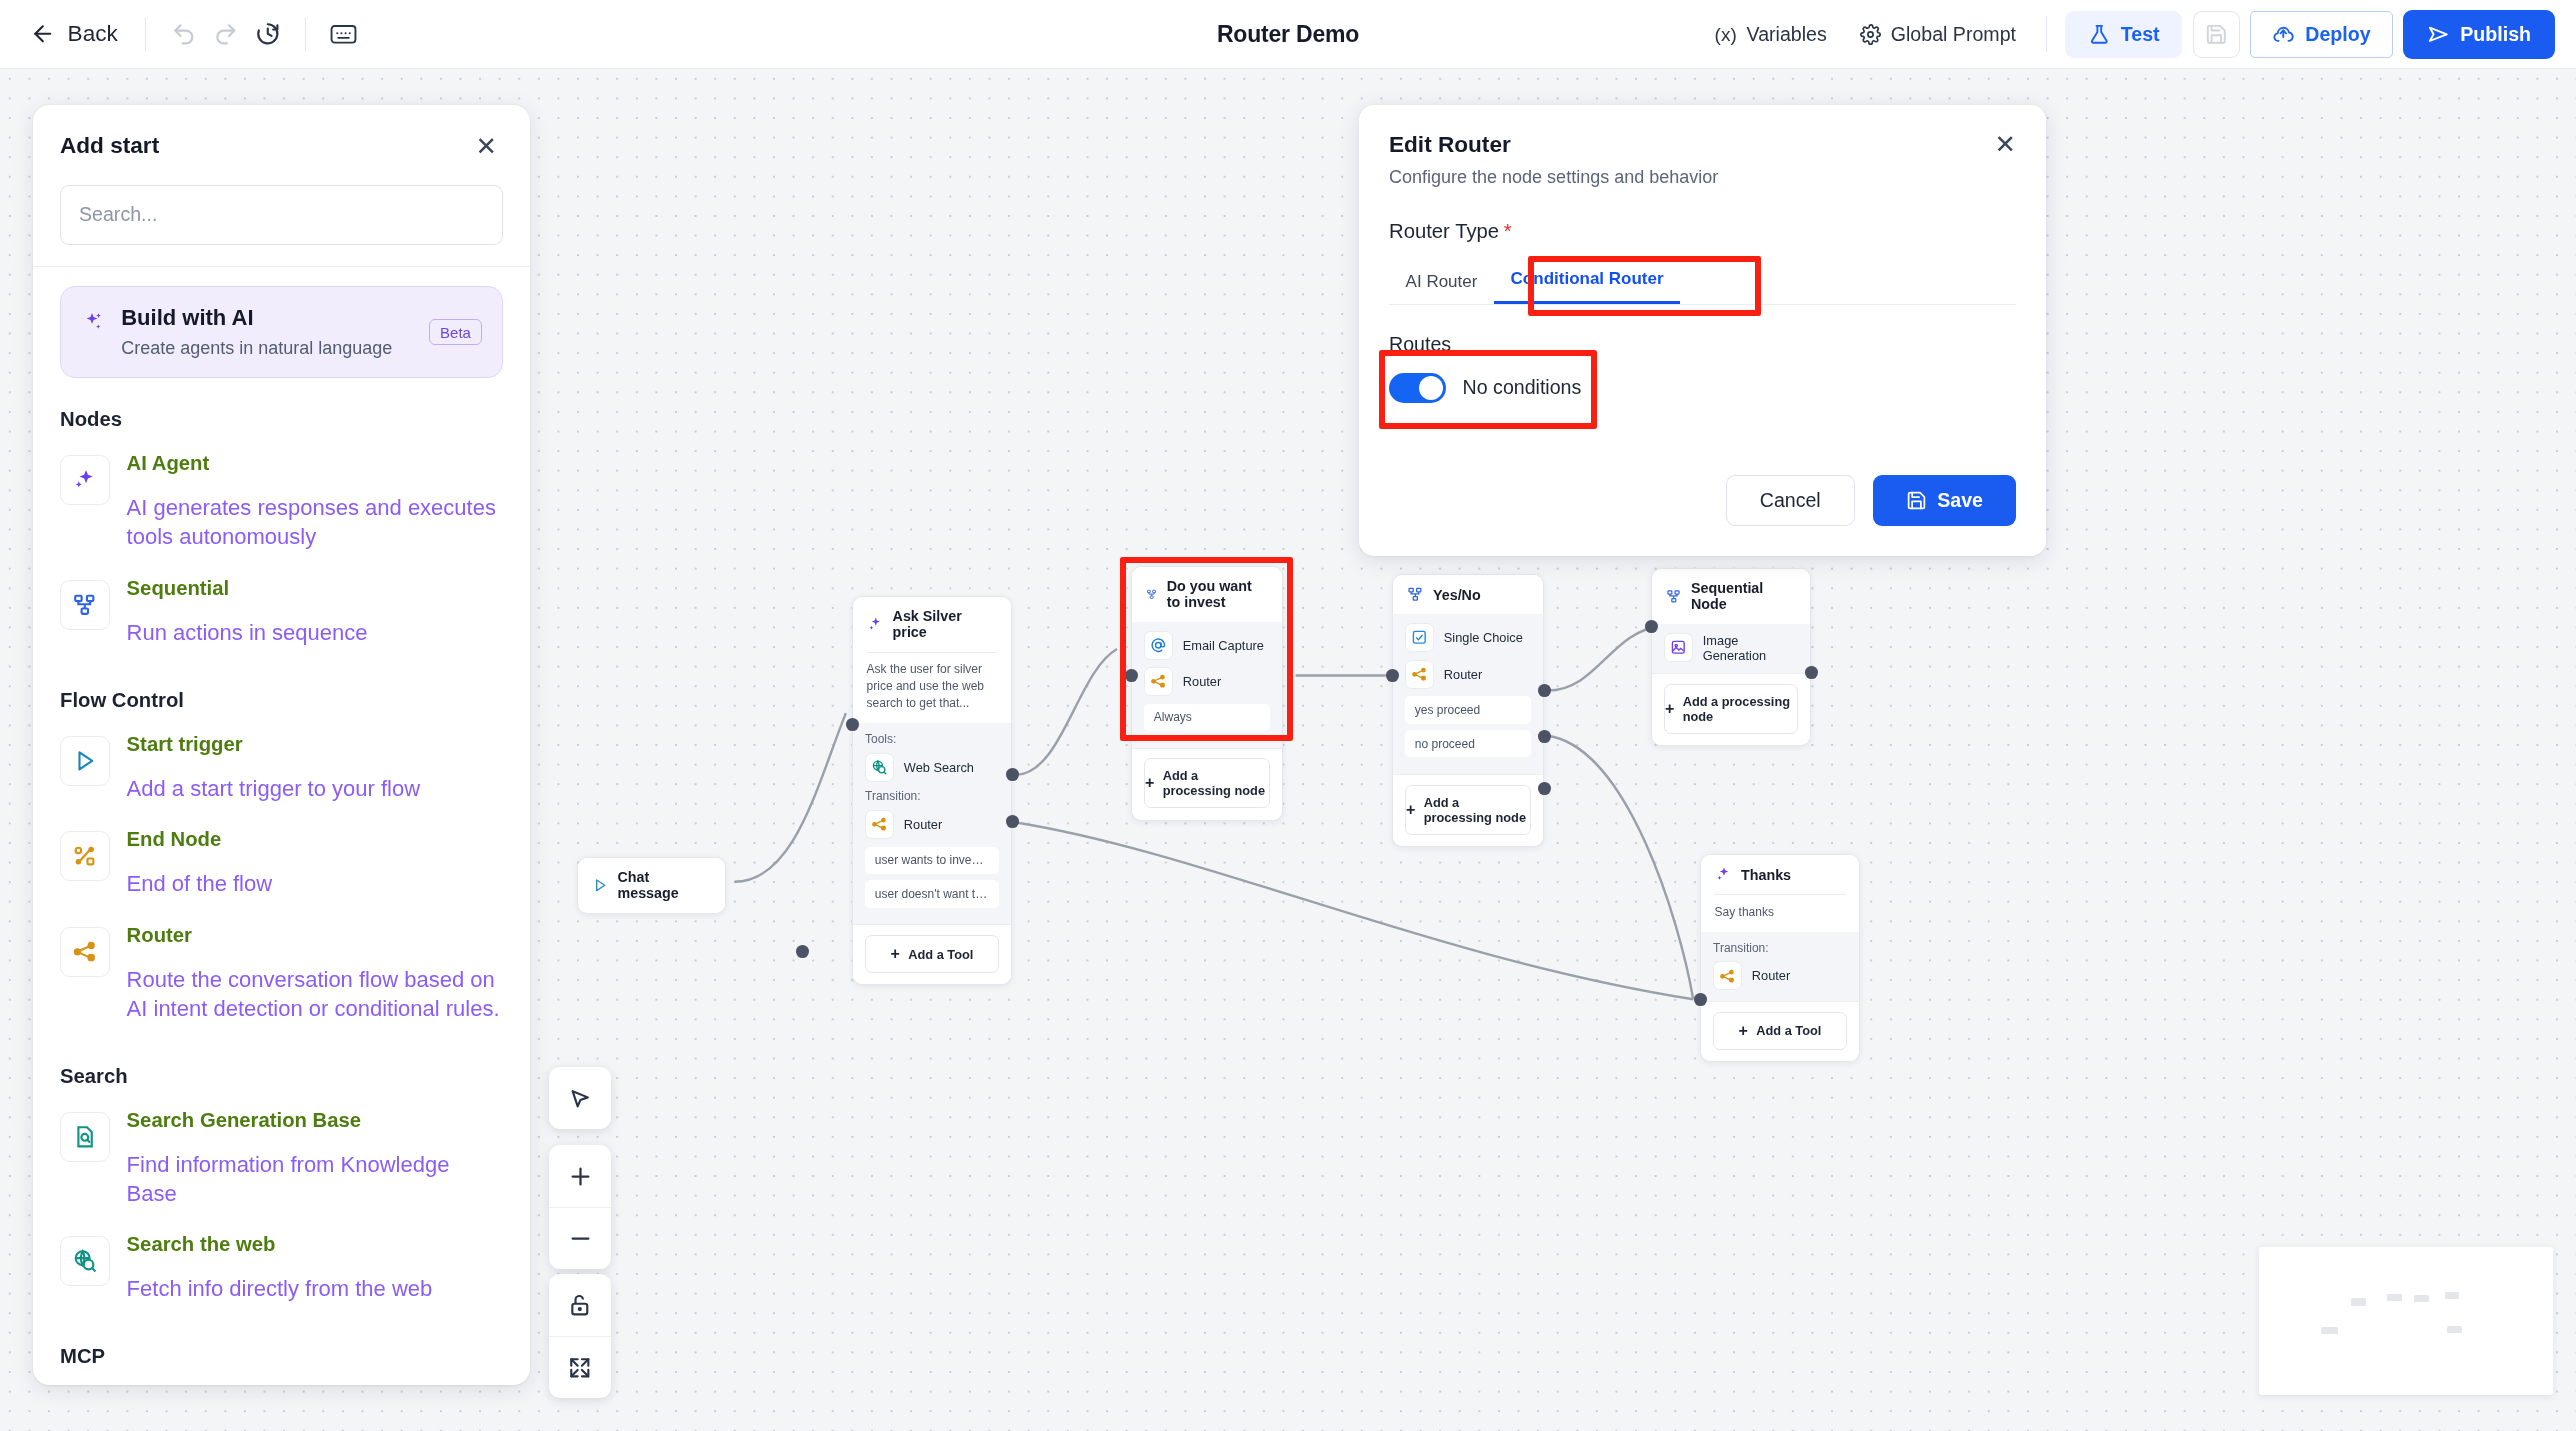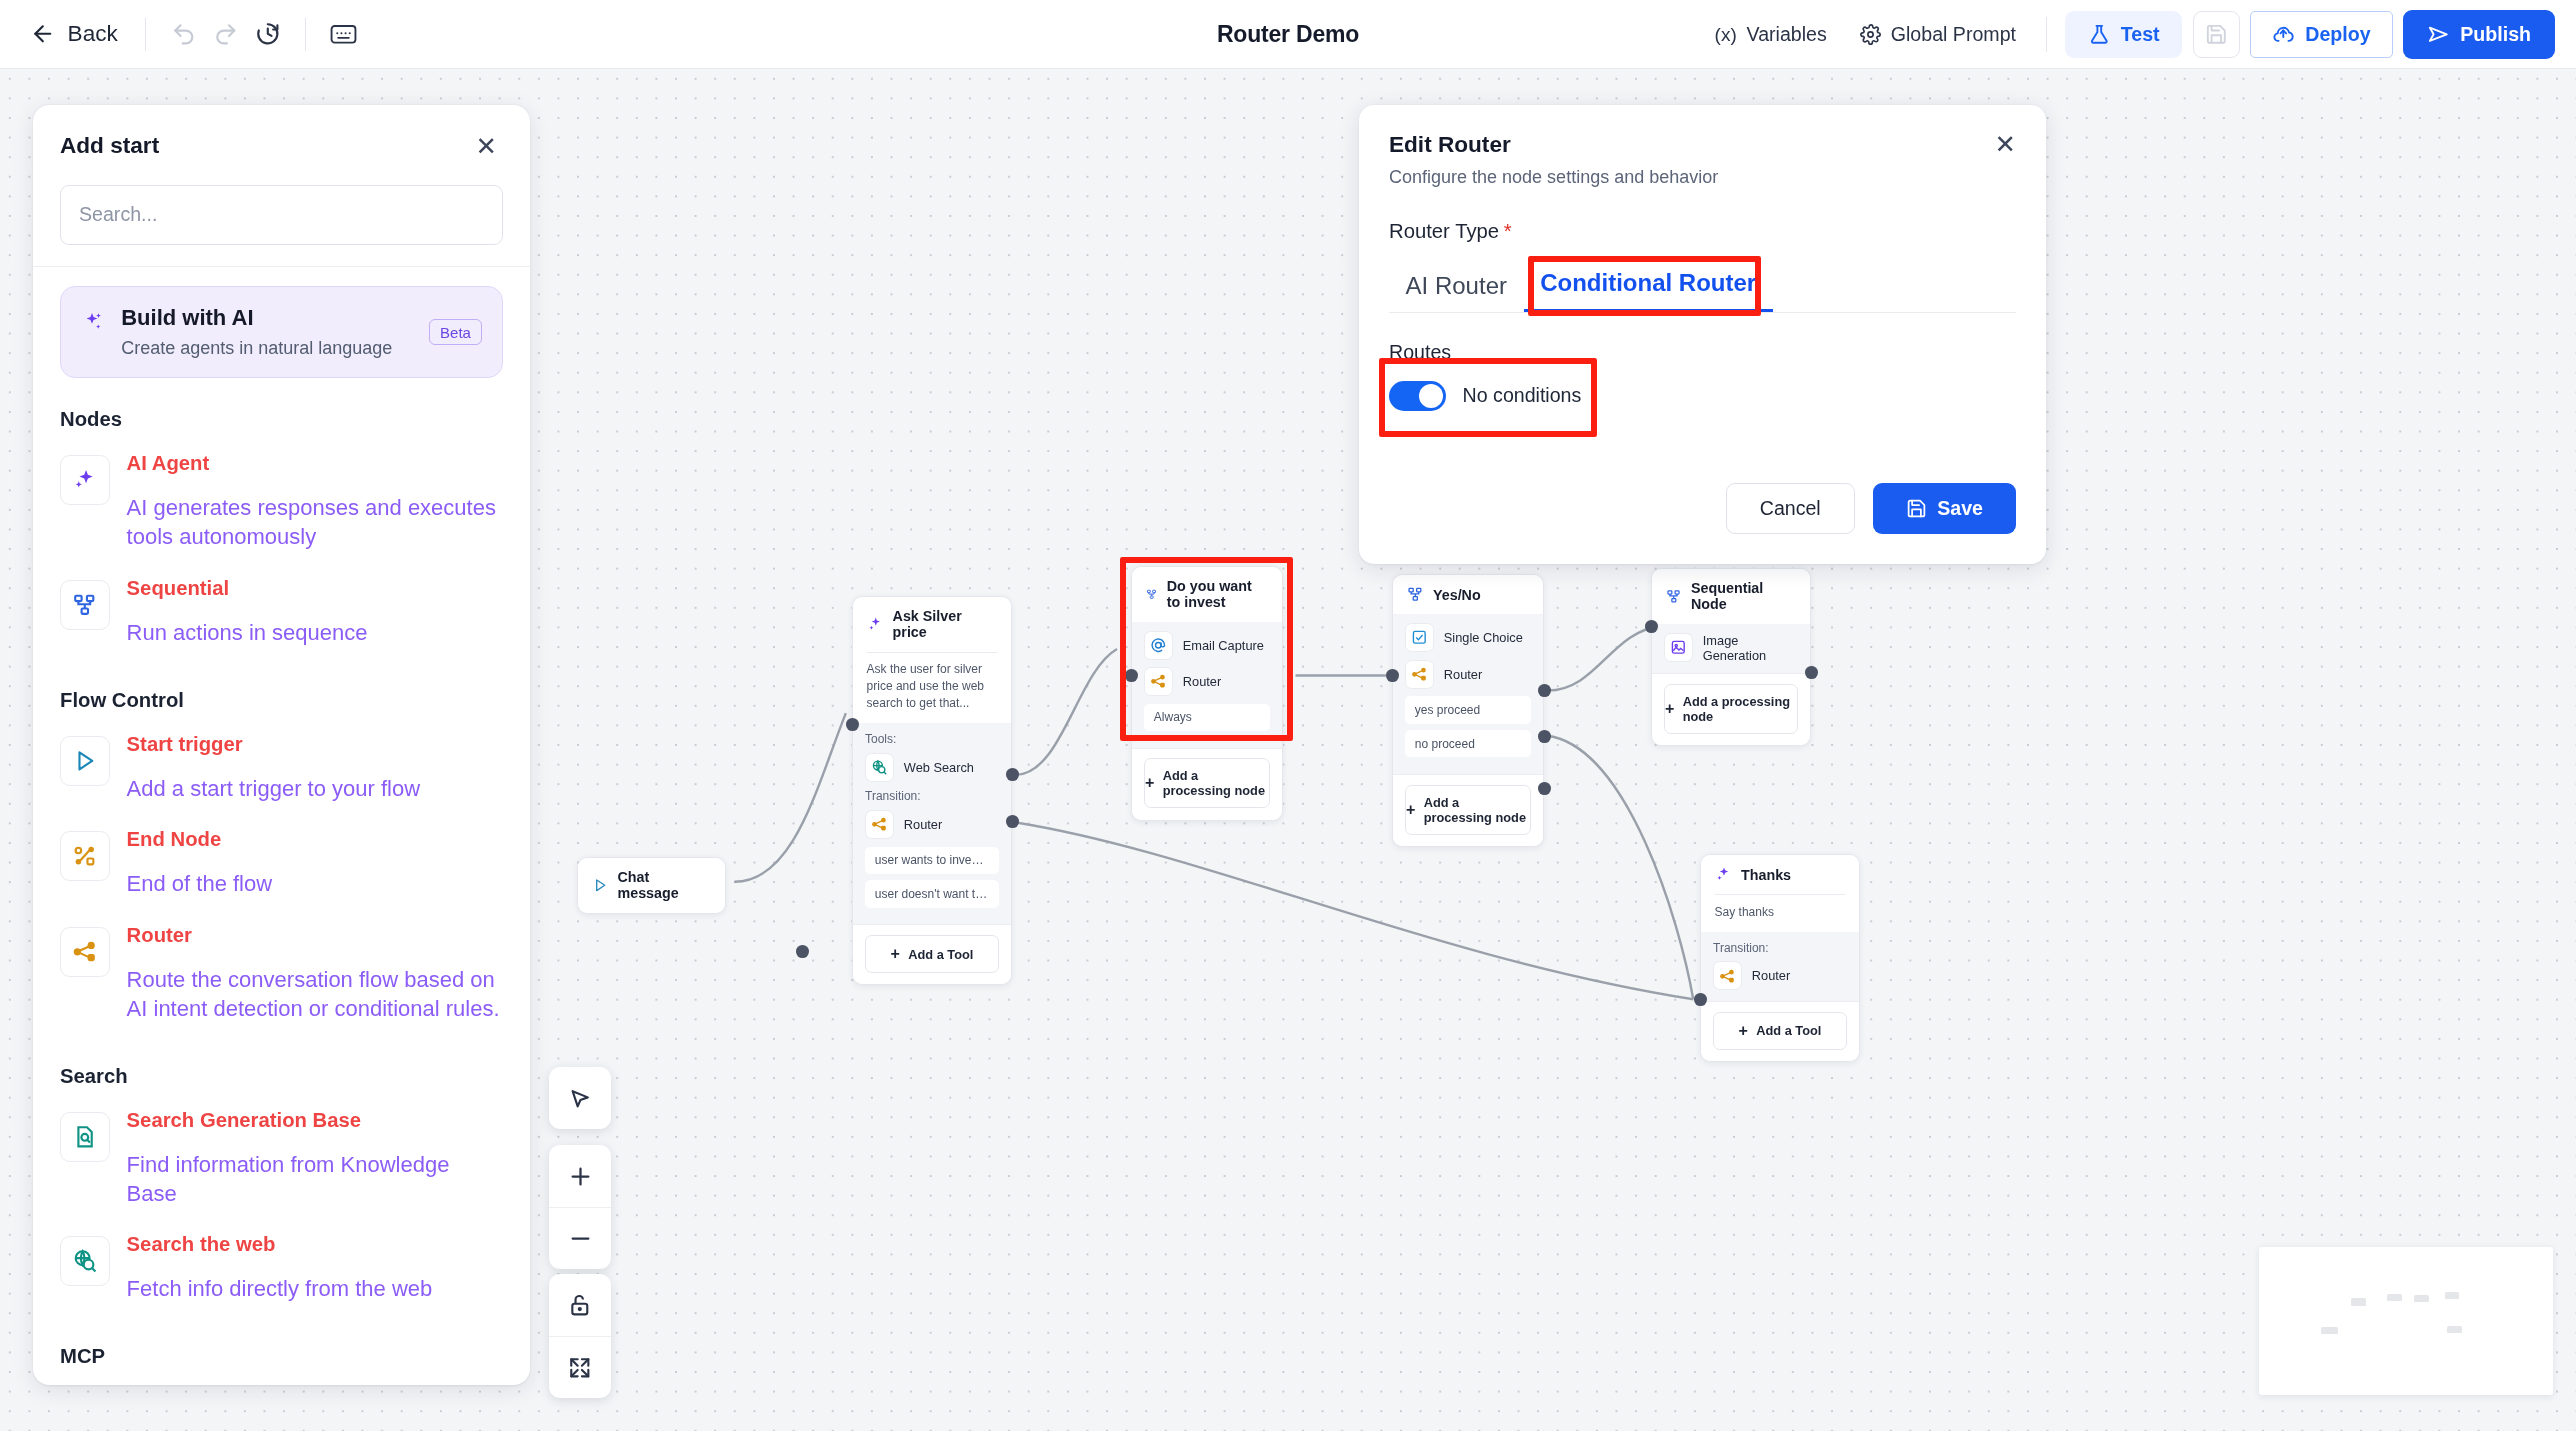--- a/index.html
+++ b/index.html
@@ -110,21 +110,21 @@
   }
 
   .sec-title { font-size: 20.3px; font-weight: 700; color: #1b2231; margin: 30px 0 7.5px 0; }
   .node-item { display: flex; align-items: flex-start; gap: 16.6px; padding: 12px 0; cursor: pointer; }
   .node-ico {
     flex: none; width: 50px; height: 50px; border-radius: 9.8px;
     border: 0.8px solid #e9ebf0; background: #fff;
     display: flex; align-items: center; justify-content: center; margin-top: 4.5px;
   }
   .node-txt { padding-top: 1.5px; }
-  .node-name { font-size: 20.3px; font-weight: 700; color: #ef4444; }
+  .node-name { font-size: 20.3px; font-weight: 700; color: #4d7c0f; }
   .node-desc { font-size: 22px; color: #8b5cf6; margin-top: 18px; line-height: 1.32; max-width: 399px; }
 
   
   .fnode {
     position: absolute; background: #fff; border: 0.8px solid #e4e6ec;
     border-radius: 10.5px; box-shadow: 0 1.5px 6.8px rgba(25,35,60,.07);
     overflow: hidden; z-index: 12;
   }
   .fn-head {
     display: flex; align-items: center; gap: 9.8px;
@@ -188,21 +188,21 @@
     z-index: 32; padding: 27px 30px 30px 30px;
   }
   .ep-titlerow { display: flex; align-items: flex-start; justify-content: space-between; }
   .ep-title { font-size: 22.6px; font-weight: 700; color: #141a29; }
   .ep-close { font-size: 25.6px; color: #3c4559; cursor: pointer; line-height: 1; }
   .ep-sub { font-size: 18px; color: #5b6478; margin-top: 9px; }
   .ep-fieldlabel { font-size: 20.3px; color: #1d2434; margin-top: 32px; }
   .req { color: #e0322a; margin-left: 4.5px; }
   .tabrow { display: flex; align-items: flex-end; margin-top: 16.6px; position: relative; }
   .tab {
-    font-size: 24px; color: #3f4859; padding: 9px 16.6px 12px 16.6px; cursor: pointer; text-align: center;
+    font-size: 17px; color: #3f4859; padding: 9px 16.6px 12px 16.6px; cursor: pointer; text-align: center;
   }
   .tab.active { color: #1351ef; font-weight: 700; border-bottom: 3px solid #1351ef; }
   .tabline { height: 0.8px; background: #eaecf0; margin-top: 0; }
   .routes-label { font-size: 19.6px; color: #1d2434; margin-top: 29px; }
   .toggle-row { display: flex; align-items: center; gap: 16.6px; margin-top: 16.6px; }
   .toggle {
     width: 57px; height: 30px; border-radius: 15px; background: #1565f5;
     position: relative; cursor: pointer; flex: none;
   }
   .toggle .knob {

